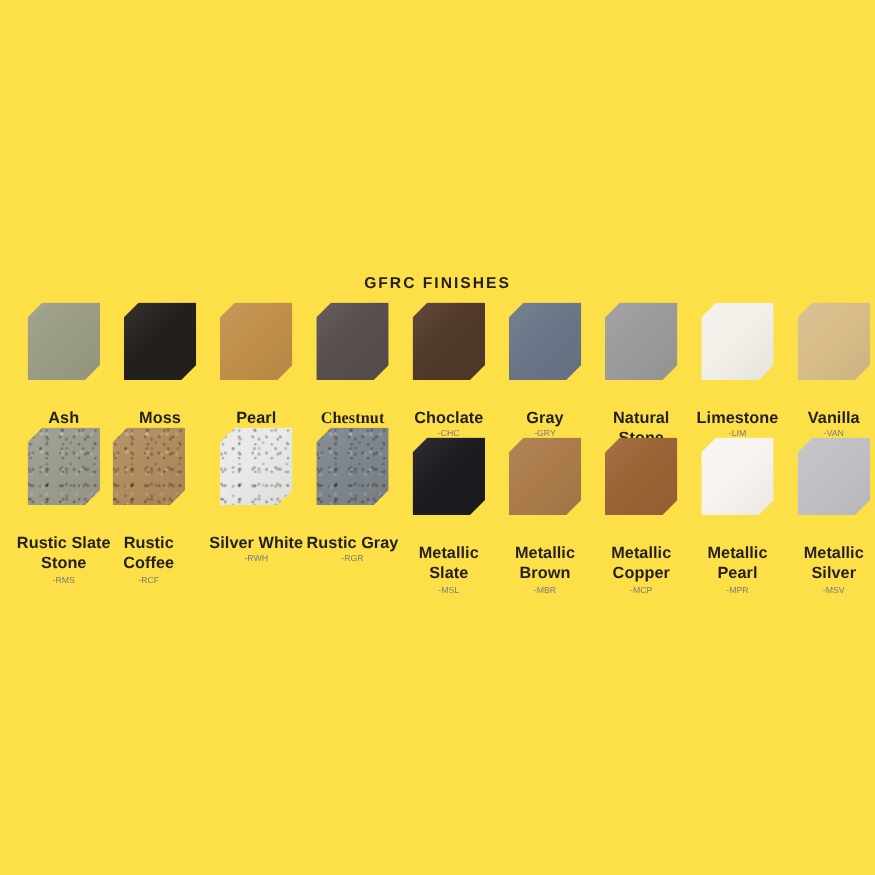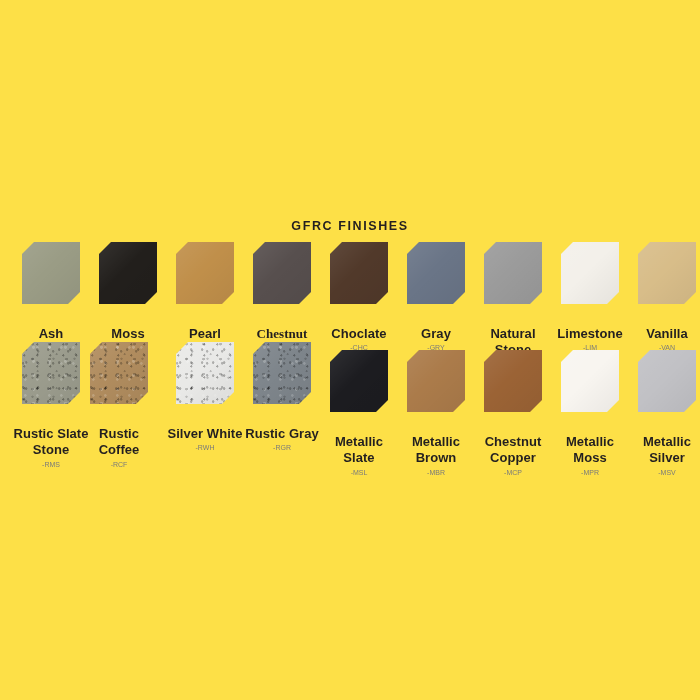--- a/index.html
+++ b/index.html
@@ -196,29 +196,29 @@
             <div class="sheen"></div>
           </div>
           <div class="label">Metallic Brown</div>
           <div class="code">-MBR</div>
         </div>
         <div class="cell" style="left: 474px; top: 108px;">
           <div class="swatch" title="Metallic Copper -MCP">
             <div class="face" style="--c: #9b6335;"></div>
             <div class="sheen"></div>
           </div>
-          <div class="label">Chestnut Copper</div>
+          <div class="label">Metallic Copper</div>
           <div class="code">-MCP</div>
         </div>
         <div class="cell" style="left: 551px; top: 108px;">
           <div class="swatch" title="Metallic Pearl -MPR">
             <div class="face" style="--c: #f8f5f0;"></div>
             <div class="sheen"></div>
           </div>
-          <div class="label">Metallic Moss</div>
+          <div class="label">Metallic Pearl</div>
           <div class="code">-MPR</div>
         </div>
         <div class="cell" style="left: 628px; top: 108px;">
           <div class="swatch" title="Metallic Silver -MSV">
             <div class="face" style="--c: #c1c1c5;"></div>
             <div class="sheen"></div>
           </div>
           <div class="label">Metallic Silver</div>
           <div class="code">-MSV</div>
         </div>

